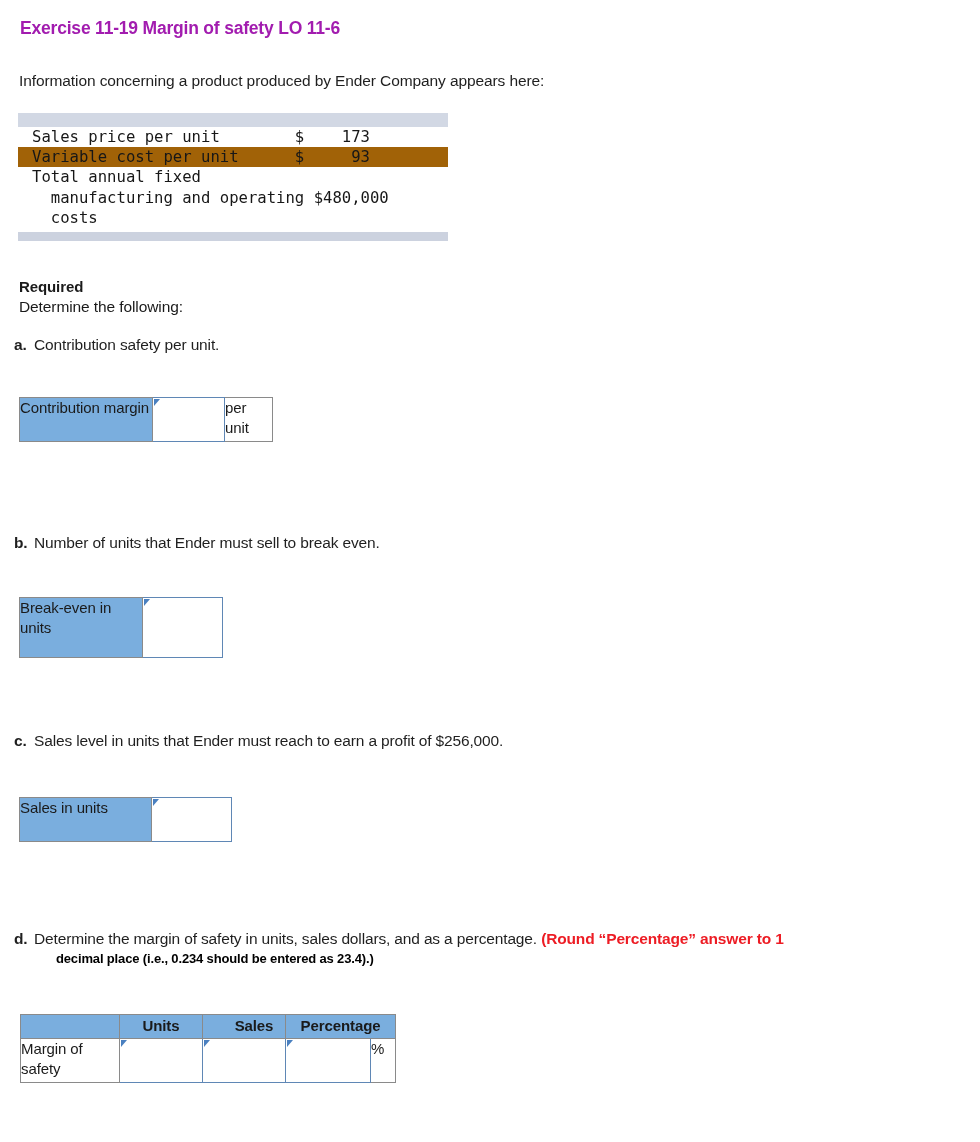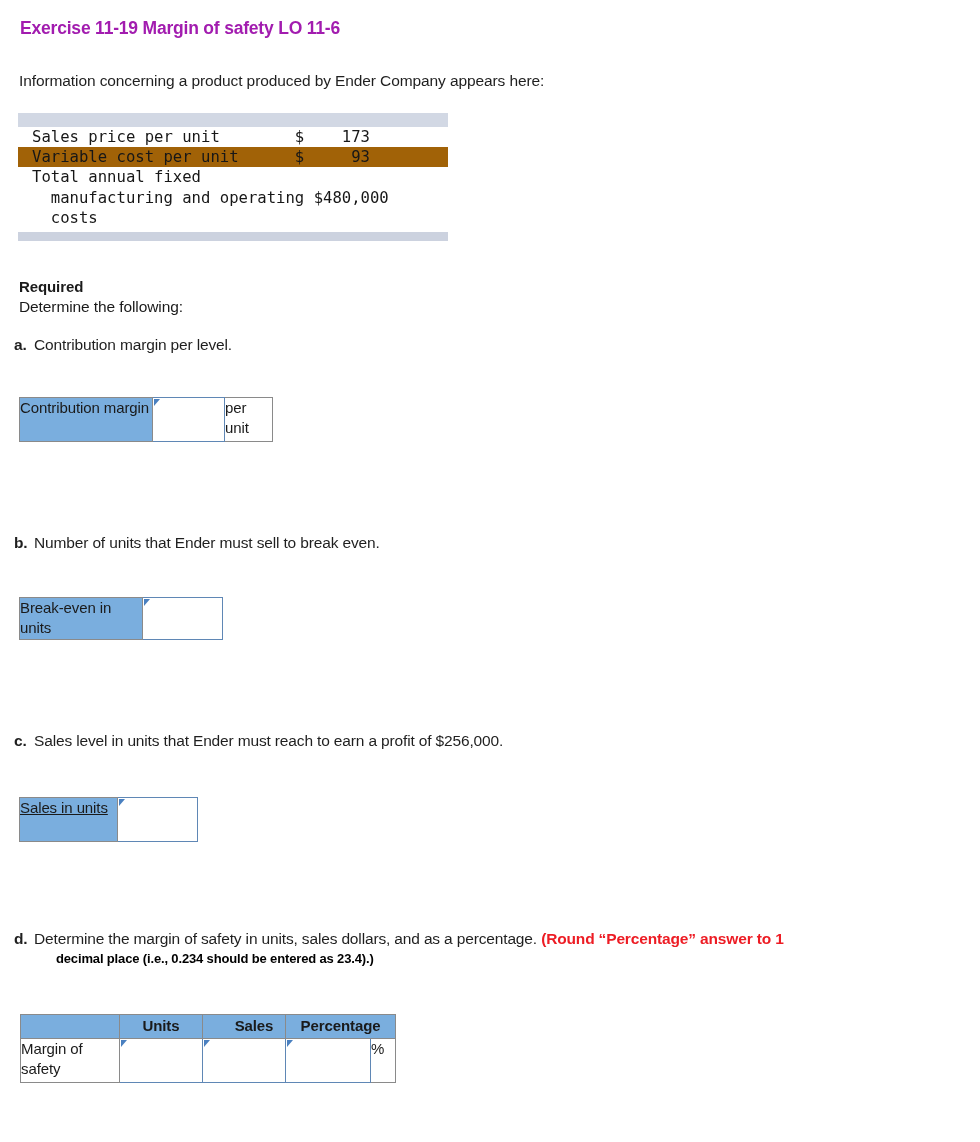--- a/index.html
+++ b/index.html
@@ -203,54 +203,54 @@
     <div class="info-row plain">Total annual fixed</div>
     <div class="info-row plain">  manufacturing and operating $480,000</div>
     <div class="info-row plain">  costs</div>
     <div class="info-band-bottom"></div>
   </div>
 
   <div class="required-label">Required</div>
   <div class="required-sub">Determine the following:</div>
 
   <div class="q" style="left:14px; top:336px;">
-    <span class="q-mark">a.</span><span>Contribution margin per level.</span>
+    <span class="q-mark">a.</span><span>Contribution safety per unit.</span>
   </div>
 
   <table class="grid" style="left:19px; top:397px;padding-left:8px;">
     <tbody>
         <tr>
       <td class="cell-label" style="width:133px; height:44px;">Contribution margin</td>
       <td class="cell-input" style="width:72px;"></td>
       <td class="cell-unit" style="width:48px;">per unit</td>
     </tr>
   </tbody>
     </table>
 
   <div class="q" style="left:14px; top:534px;">
     <span class="q-mark">b.</span><span>Number of units that Ender must sell to break even.</span>
   </div>
 
   <table class="grid" style="left:19px; top:597px;">
     <tbody>
         <tr>
-      <td class="cell-label" style="width:123px; height:42px;">Break-even in units</td>
+      <td class="cell-label" style="width:123px; height:60px;">Break-even in units</td>
       <td class="cell-input" style="width:80px;"></td>
     </tr>
   </tbody>
     </table>
 
   <div class="q" style="left:14px; top:732px;">
     <span class="q-mark">c.</span><span>Sales level in units that Ender must reach to earn a profit of $256,000.</span>
   </div>
 
   <table class="grid" style="left:19px; top:797px;">
     <tbody>
         <tr>
-      <td class="cell-label" style="width:98px; height:44px;text-decoration:underline;">Sales in units</td>
+      <td class="cell-label" style="width:132px; height:44px;">Sales in units</td>
       <td class="cell-input" style="width:80px;"></td>
     </tr>
   </tbody>
     </table>
 
   <div class="q wrap" style="left:14px; top:930px;">
     <span class="q-mark">d.</span><span>Determine the margin of safety in units, sales dollars, and as a percentage. </span><span class="q-red">(Round “Percentage” answer to 1</span>
   </div>
   <div class="q-d-second">decimal place (i.e., 0.234 should be entered as 23.4).)</div>
 

